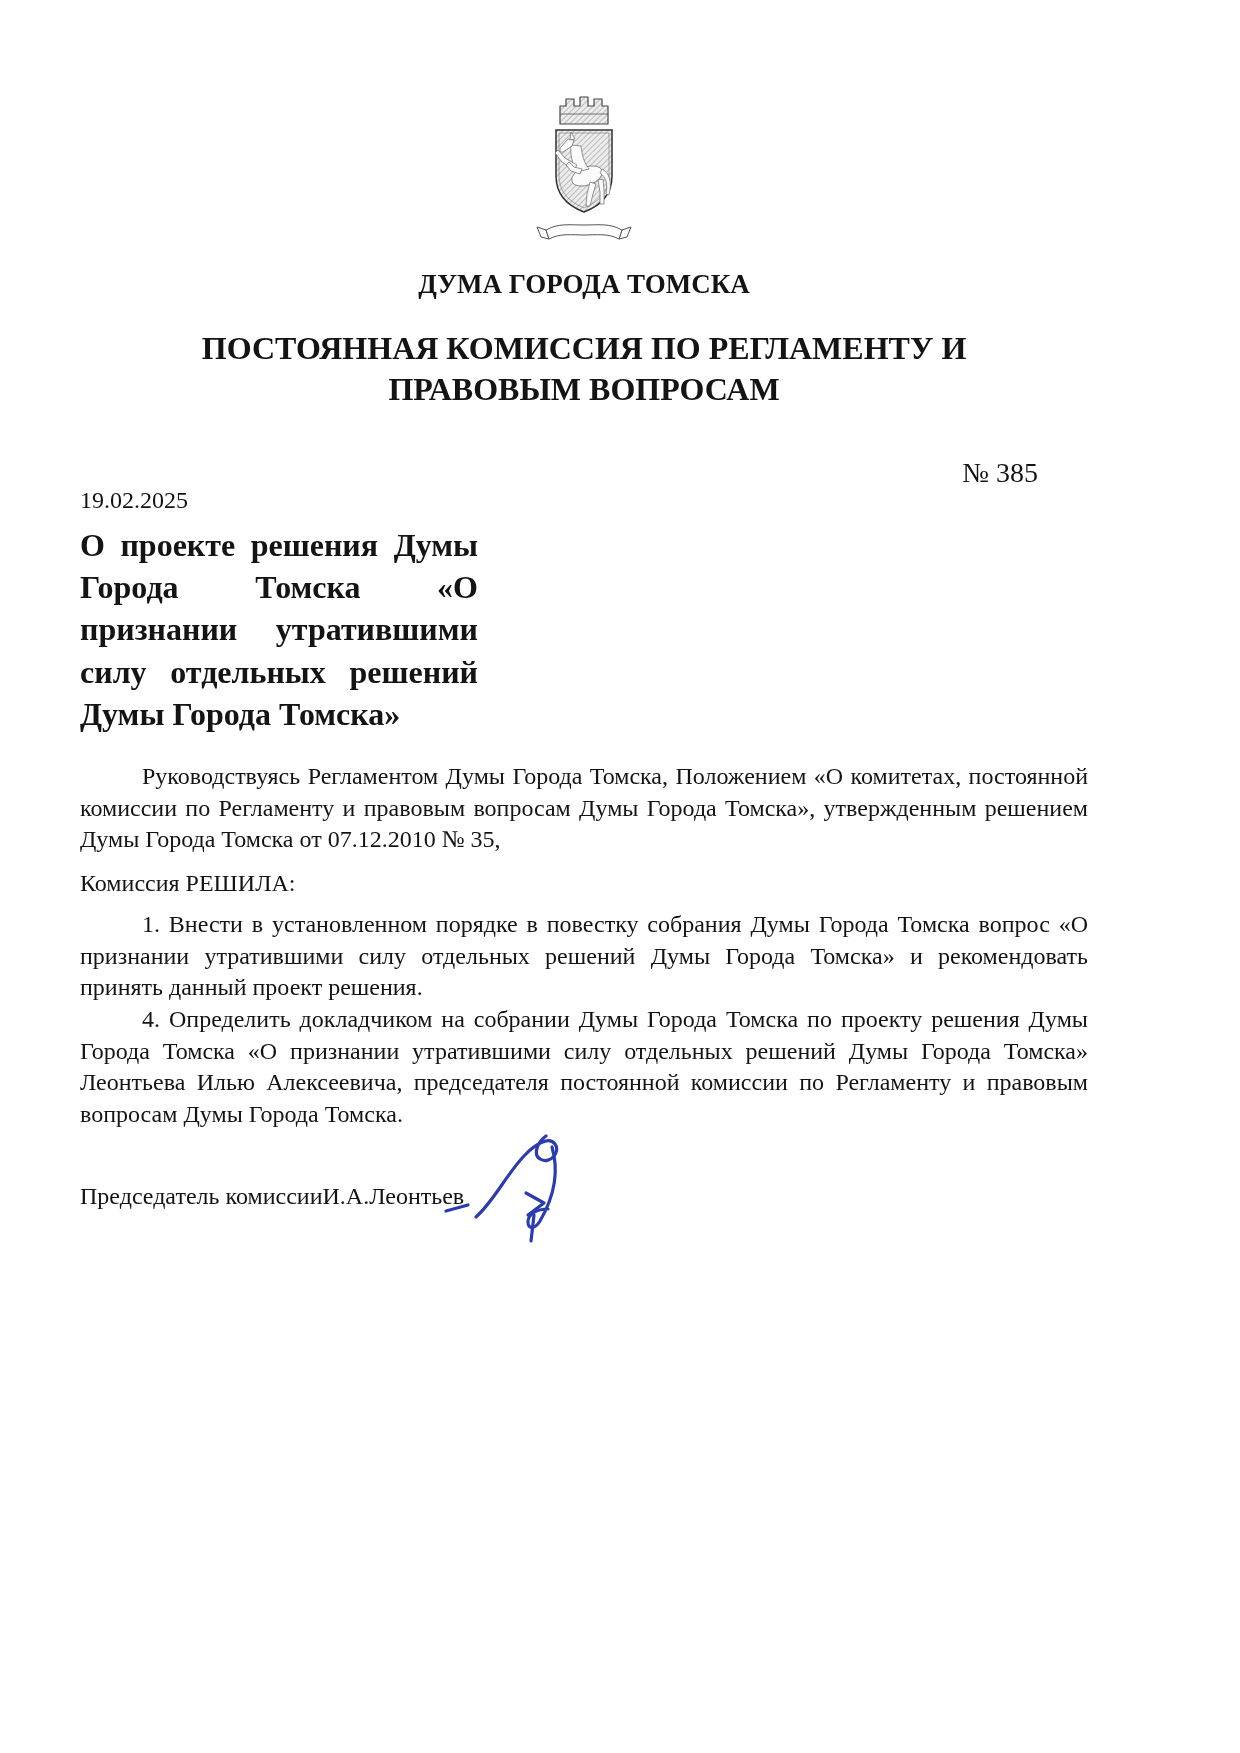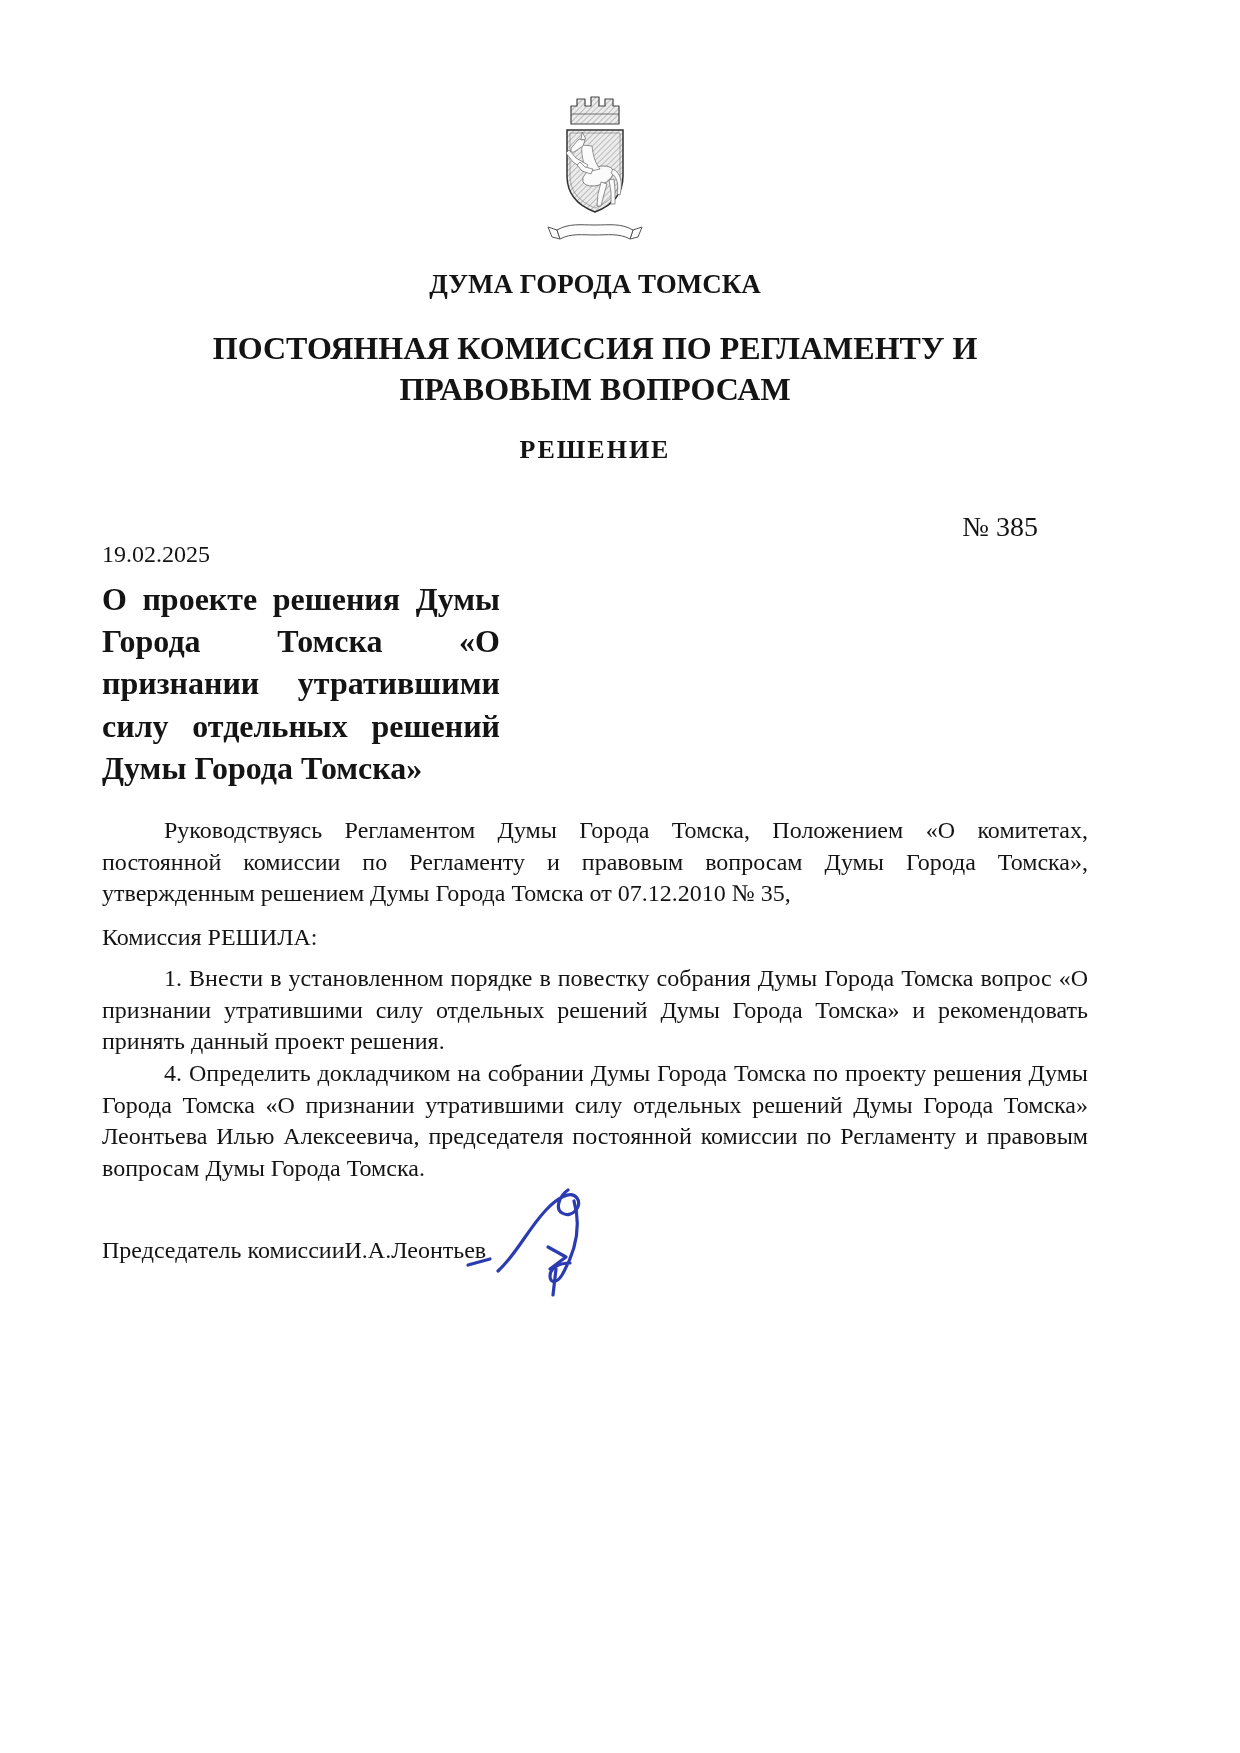--- a/index.html
+++ b/index.html
@@ -14,21 +14,20 @@
     background: #ffffff;
     font-family: "Liberation Serif", "DejaVu Serif", serif;
     color: #141414;
     overflow: hidden;
     box-sizing: border-box;
     padding-top: 84px;
   }
   .content {
     padding-left: 80px;
     padding-right: 152px;
-    margin-left: 22px;
   }
   .emblem {
     width: 120px;
     margin: 0 auto;
   }
   .org-name {
     margin-top: 10px;
     text-align: center;
     font-weight: bold;
     font-size: 27px;
@@ -144,21 +143,20 @@
           <path d="M98,146 L107,143 L103,153 L95,155 Z" fill="#fdfdfd" stroke="#555" stroke-width="1"></path>
           <path d="M22,146 C34,139 46,141 60,141 C74,141 86,139 98,146 L95,155 C84,149 72,151 60,151 C48,151 36,149 25,155 Z" fill="#fdfdfd" stroke="#555" stroke-width="1"></path>
         </g>
       </svg>
     </div>
 
     <div class="org-name">ДУМА ГОРОДА ТОМСКА</div>
 
     <div class="commission">ПОСТОЯННАЯ КОМИССИЯ ПО РЕГЛАМЕНТУ И ПРАВОВЫМ ВОПРОСАМ</div>
 
-    <div class="doc-type">РЕШЕНИЕ</div>
 
     <div class="number-line">№ 385</div>
 
     <div class="date-line">19.02.2025</div>
 
     <div class="subject">О проекте решения Думы Города Томска «О признании утратившими силу отдельных решений Думы Города Томска»</div>
 
     <p class="body-par preamble">Руководствуясь Регламентом Думы Города Томска, Положением «О комитетах, постоянной комиссии по Регламенту и правовым вопросам Думы Города Томска», утвержденным решением Думы Города Томска от 07.12.2010 № 35,</p>
 
     <div class="resolved">Комиссия РЕШИЛА:</div>

